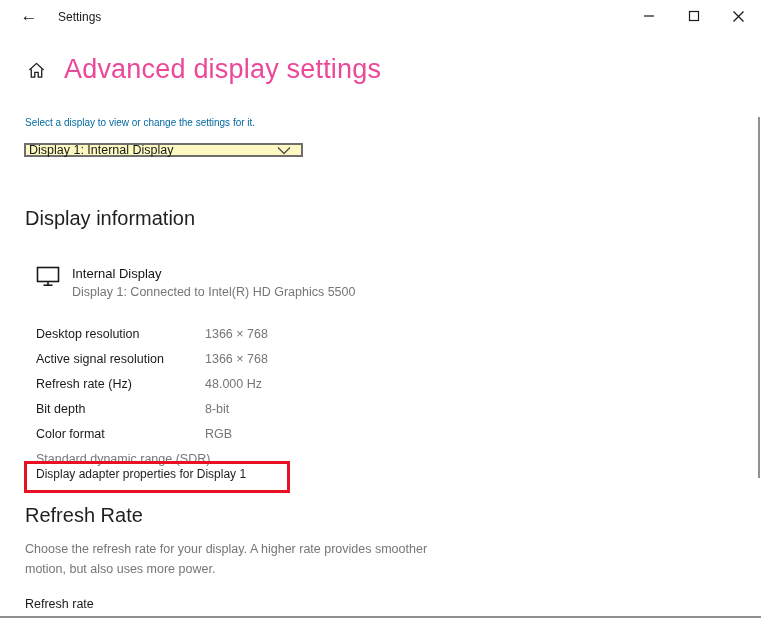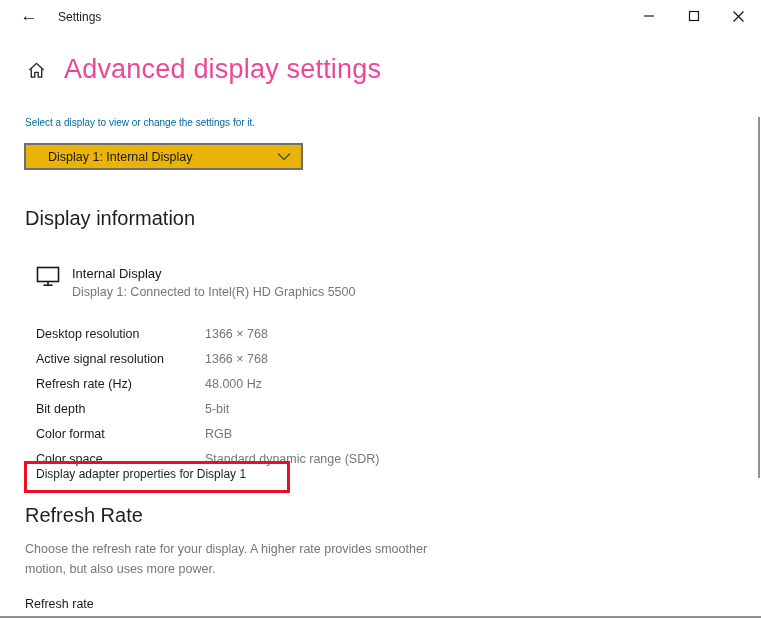--- a/index.html
+++ b/index.html
@@ -48,24 +48,24 @@
     color: #ec4899; white-space: nowrap; text-align: right;
   }
 
   
   .select-label {
     position: absolute; left: 25px; top: 117px;
     font-size: 10px; color: #0369a1;
   }
   .display-combobox {
     position: absolute; left: 24px; top: 143px;
-    width: 279px; height: 27px;
-    border: 2px solid #6e6e6e; background: #eab308;
+    width: 279px; height: 14px;
+    border: 2px solid #6e6e6e; background: #fef9c3;
     display: flex; align-items: center;
-    padding: 0 10px 0 22px; cursor: default;
+    padding: 0 10px 0 3px; cursor: default;
   }
   .display-combobox .combo-text {
     flex: 1; font-size: 12.5px; color: #1a1a1a; white-space: nowrap;
   }
   .combo-chevron { margin-left: 6px; }
 
   
   .section-heading {
     position: absolute; left: 25px;
     font-size: 20px; font-weight: 400; color: #1f1f1f; white-space: nowrap;
@@ -188,28 +188,27 @@
     <div class="prop-row">
       <span class="prop-label">Active signal resolution</span>
       <span class="prop-value">1366 × 768</span>
     </div>
     <div class="prop-row">
       <span class="prop-label">Refresh rate (Hz)</span>
       <span class="prop-value">48.000 Hz</span>
     </div>
     <div class="prop-row">
       <span class="prop-label">Bit depth</span>
-      <span class="prop-value">5-bit</span>
+      <span class="prop-value">8-bit</span>
     </div>
     <div class="prop-row">
       <span class="prop-label">Color format</span>
       <span class="prop-value">RGB</span>
     </div>
     <div class="prop-row">
-      <span class="prop-label">Color space</span>
       <span class="prop-value">Standard dynamic range (SDR)</span>
     </div>
   </div>
 
   <a class="adapter-link">Display adapter properties for Display 1</a>
   <div class="annotation-box"></div>
 
   <h2 class="section-heading" id="refresh-rate-heading">Refresh Rate</h2>
   <p class="section-desc">Choose the refresh rate for your display. A higher rate provides smoother motion, but also uses more power.</p>
   <div class="refresh-rate-label">Refresh rate</div>

